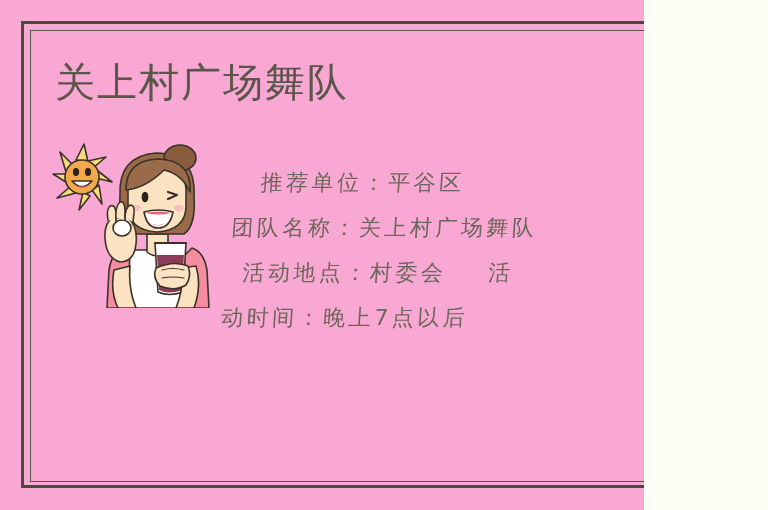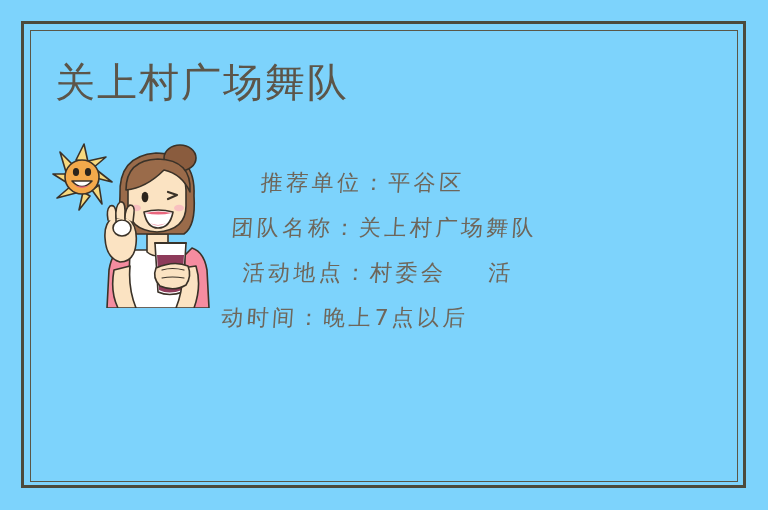--- a/index.html
+++ b/index.html
@@ -6,23 +6,23 @@
     margin: 0;
     padding: 0;
     background: #fdfdf6;
   }
   body {
     font-family: "Liberation Sans", "DejaVu Sans", sans-serif;
   }
 
   #card {
     position: relative;
-    width: 768px;
+    width: 644px;
     height: 510px;
-    background: #7dd3fc;
+    background: #f9a8d4;
     overflow: hidden;
   }
 
   
   .frame-outer {
     position: absolute;
     left: 21px;
     top: 21px;
     width: 725px;
     height: 467px;

